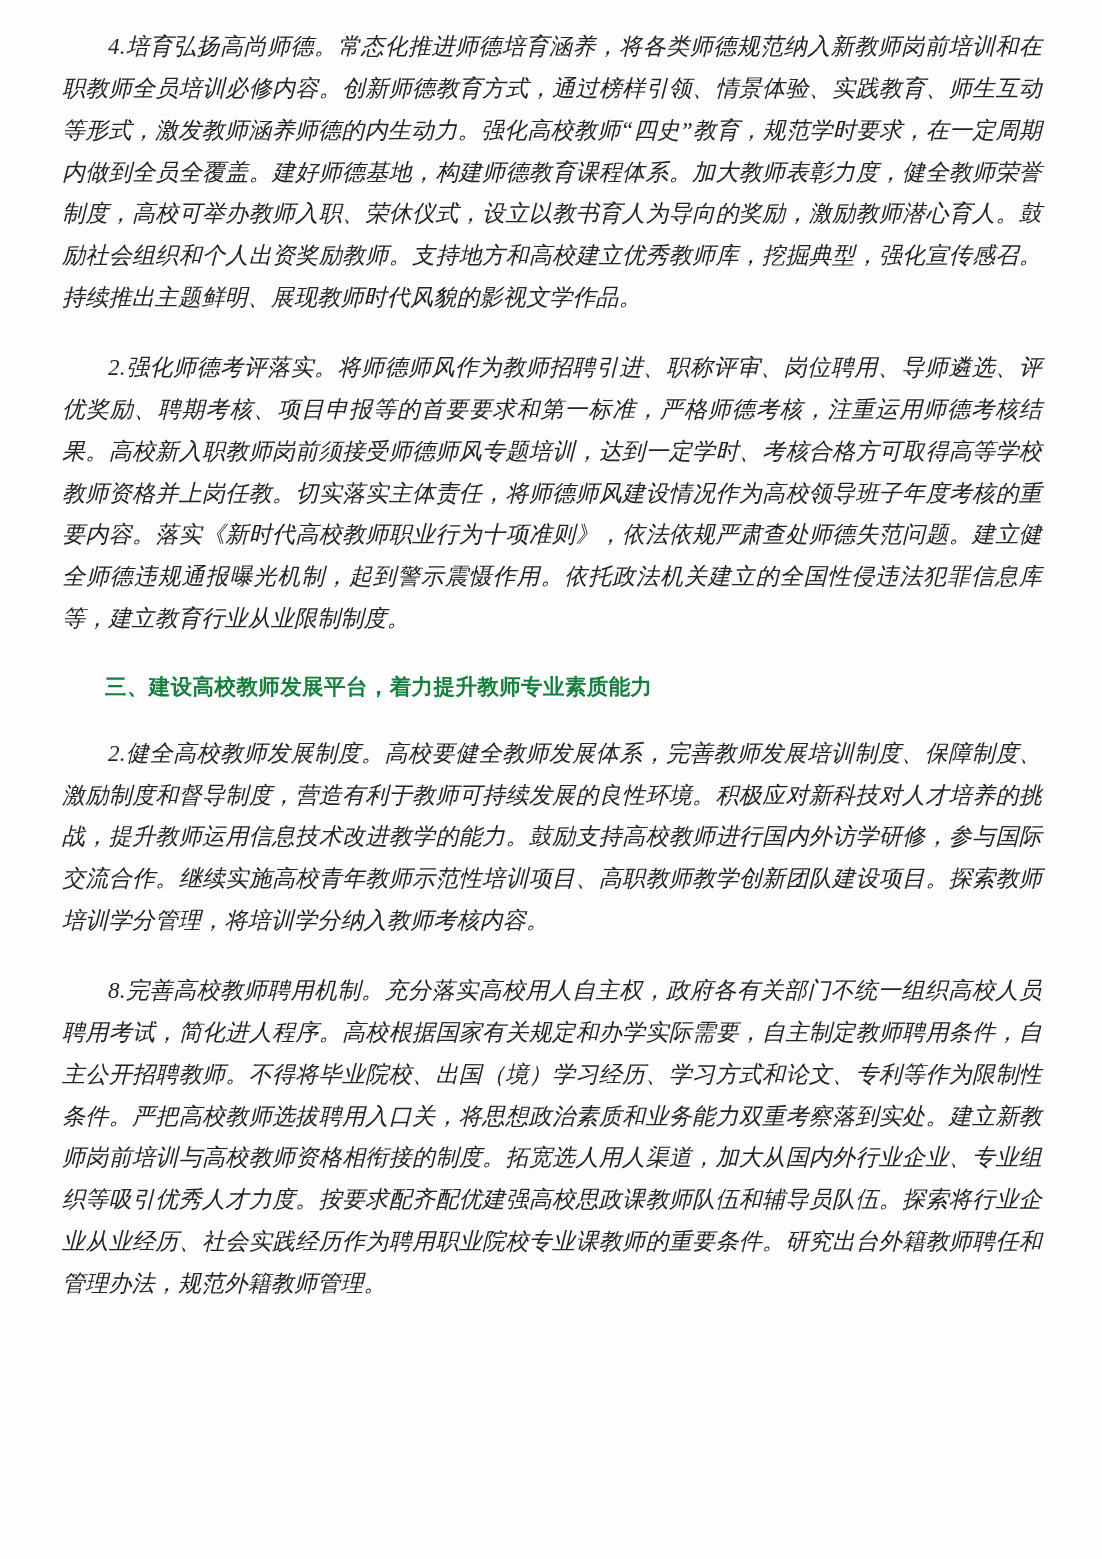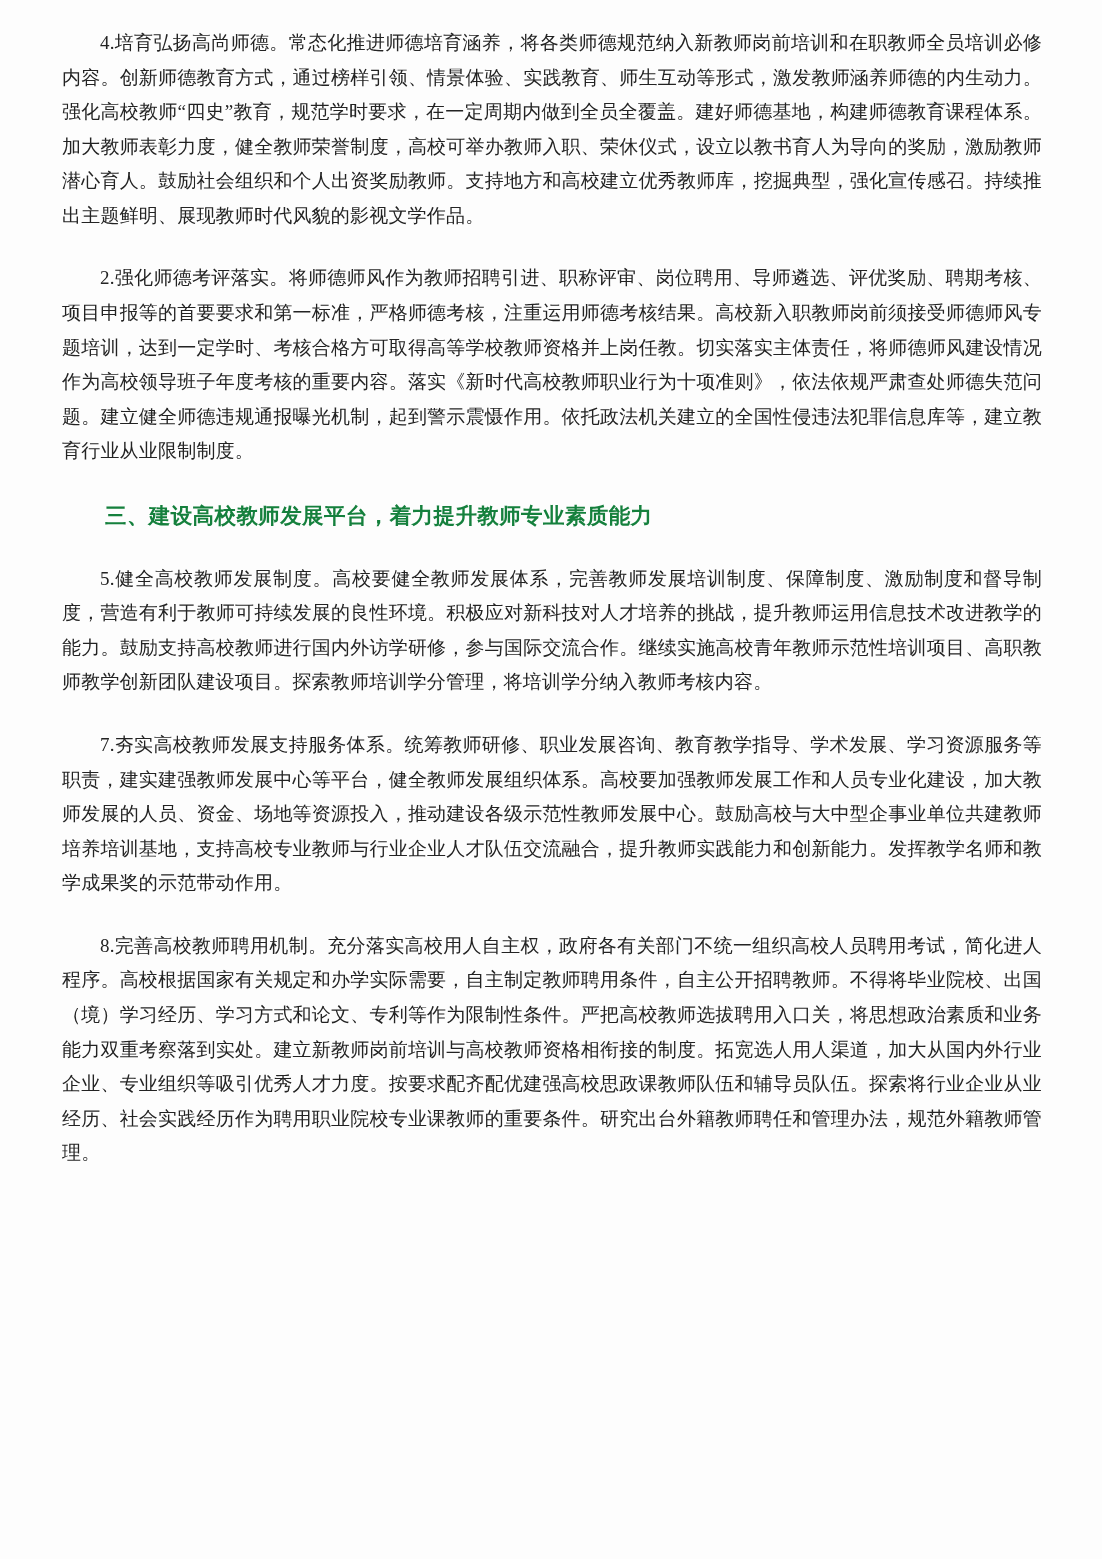--- a/index.html
+++ b/index.html
@@ -16,27 +16,28 @@
     box-sizing: border-box;
     padding: 26px 60px 30px 62px;
     font-family: "Liberation Serif", "DejaVu Serif", serif;
     color: #1c1c1c;
   }
   .doc-body {
     display: block;
   }
   p.para {
     margin: 0 0 28px 0;
-    font-size: 19px;
+    font-size: 23px;
     line-height: 1.82;
     text-align: justify;
     text-justify: inter-ideograph;
     text-indent: 2em;
     color: #232323;
     letter-spacing: 0.2px;
+    font-style: italic;
   }
   p.para:last-child {
     margin-bottom: 0;
   }
   h2.section-heading {
     margin: 0 0 26px 0;
     font-size: 21.5px;
     line-height: 1.8;
     font-weight: bold;
     text-indent: 2em;
@@ -50,21 +51,20 @@
 
 <div id="page">
   <div class="doc-body">
 
     <p class="para">4.培育弘扬高尚师德。常态化推进师德培育涵养，将各类师德规范纳入新教师岗前培训和在职教师全员培训必修内容。创新师德教育方式，通过榜样引领、情景体验、实践教育、师生互动等形式，激发教师涵养师德的内生动力。强化高校教师“四史”教育，规范学时要求，在一定周期内做到全员全覆盖。建好师德基地，构建师德教育课程体系。加大教师表彰力度，健全教师荣誉制度，高校可举办教师入职、荣休仪式，设立以教书育人为导向的奖励，激励教师潜心育人。鼓励社会组织和个人出资奖励教师。支持地方和高校建立优秀教师库，挖掘典型，强化宣传感召。持续推出主题鲜明、展现教师时代风貌的影视文学作品。</p>
 
     <p class="para">2.强化师德考评落实。将师德师风作为教师招聘引进、职称评审、岗位聘用、导师遴选、评优奖励、聘期考核、项目申报等的首要要求和第一标准，严格师德考核，注重运用师德考核结果。高校新入职教师岗前须接受师德师风专题培训，达到一定学时、考核合格方可取得高等学校教师资格并上岗任教。切实落实主体责任，将师德师风建设情况作为高校领导班子年度考核的重要内容。落实《新时代高校教师职业行为十项准则》，依法依规严肃查处师德失范问题。建立健全师德违规通报曝光机制，起到警示震慑作用。依托政法机关建立的全国性侵违法犯罪信息库等，建立教育行业从业限制制度。</p>
 
     <h2 class="section-heading">三、建设高校教师发展平台，着力提升教师专业素质能力</h2>
 
-    <p class="para">5.健全高校教师发展制度。高校要健全教师发展体系，完善教师发展培训制度、保障制度、激励制度和督导制度，营造有利于教师可持续发展的良性环境。积极应对新科技对人才培养的挑战，提升教师运用信息技术改进教学的能力。鼓励支持高校教师进行国内外访学研修，参与国际交流合作。继续实施高校青年教师示范性培训项目、高职教师教学创新团队建设项目。探索教师培训学分管理，将培训学分纳入教师考核内容。</p>
+    <p class="para">2.健全高校教师发展制度。高校要健全教师发展体系，完善教师发展培训制度、保障制度、激励制度和督导制度，营造有利于教师可持续发展的良性环境。积极应对新科技对人才培养的挑战，提升教师运用信息技术改进教学的能力。鼓励支持高校教师进行国内外访学研修，参与国际交流合作。继续实施高校青年教师示范性培训项目、高职教师教学创新团队建设项目。探索教师培训学分管理，将培训学分纳入教师考核内容。</p>
 
-    <p class="para">7.夯实高校教师发展支持服务体系。统筹教师研修、职业发展咨询、教育教学指导、学术发展、学习资源服务等职责，建实建强教师发展中心等平台，健全教师发展组织体系。高校要加强教师发展工作和人员专业化建设，加大教师发展的人员、资金、场地等资源投入，推动建设各级示范性教师发展中心。鼓励高校与大中型企事业单位共建教师培养培训基地，支持高校专业教师与行业企业人才队伍交流融合，提升教师实践能力和创新能力。发挥教学名师和教学成果奖的示范带动作用。</p>
 
 
     <p class="para">8.完善高校教师聘用机制。充分落实高校用人自主权，政府各有关部门不统一组织高校人员聘用考试，简化进人程序。高校根据国家有关规定和办学实际需要，自主制定教师聘用条件，自主公开招聘教师。不得将毕业院校、出国（境）学习经历、学习方式和论文、专利等作为限制性条件。严把高校教师选拔聘用入口关，将思想政治素质和业务能力双重考察落到实处。建立新教师岗前培训与高校教师资格相衔接的制度。拓宽选人用人渠道，加大从国内外行业企业、专业组织等吸引优秀人才力度。按要求配齐配优建强高校思政课教师队伍和辅导员队伍。探索将行业企业从业经历、社会实践经历作为聘用职业院校专业课教师的重要条件。研究出台外籍教师聘任和管理办法，规范外籍教师管理。</p>
 
   </div>
 </div>
 
 </body></html>

